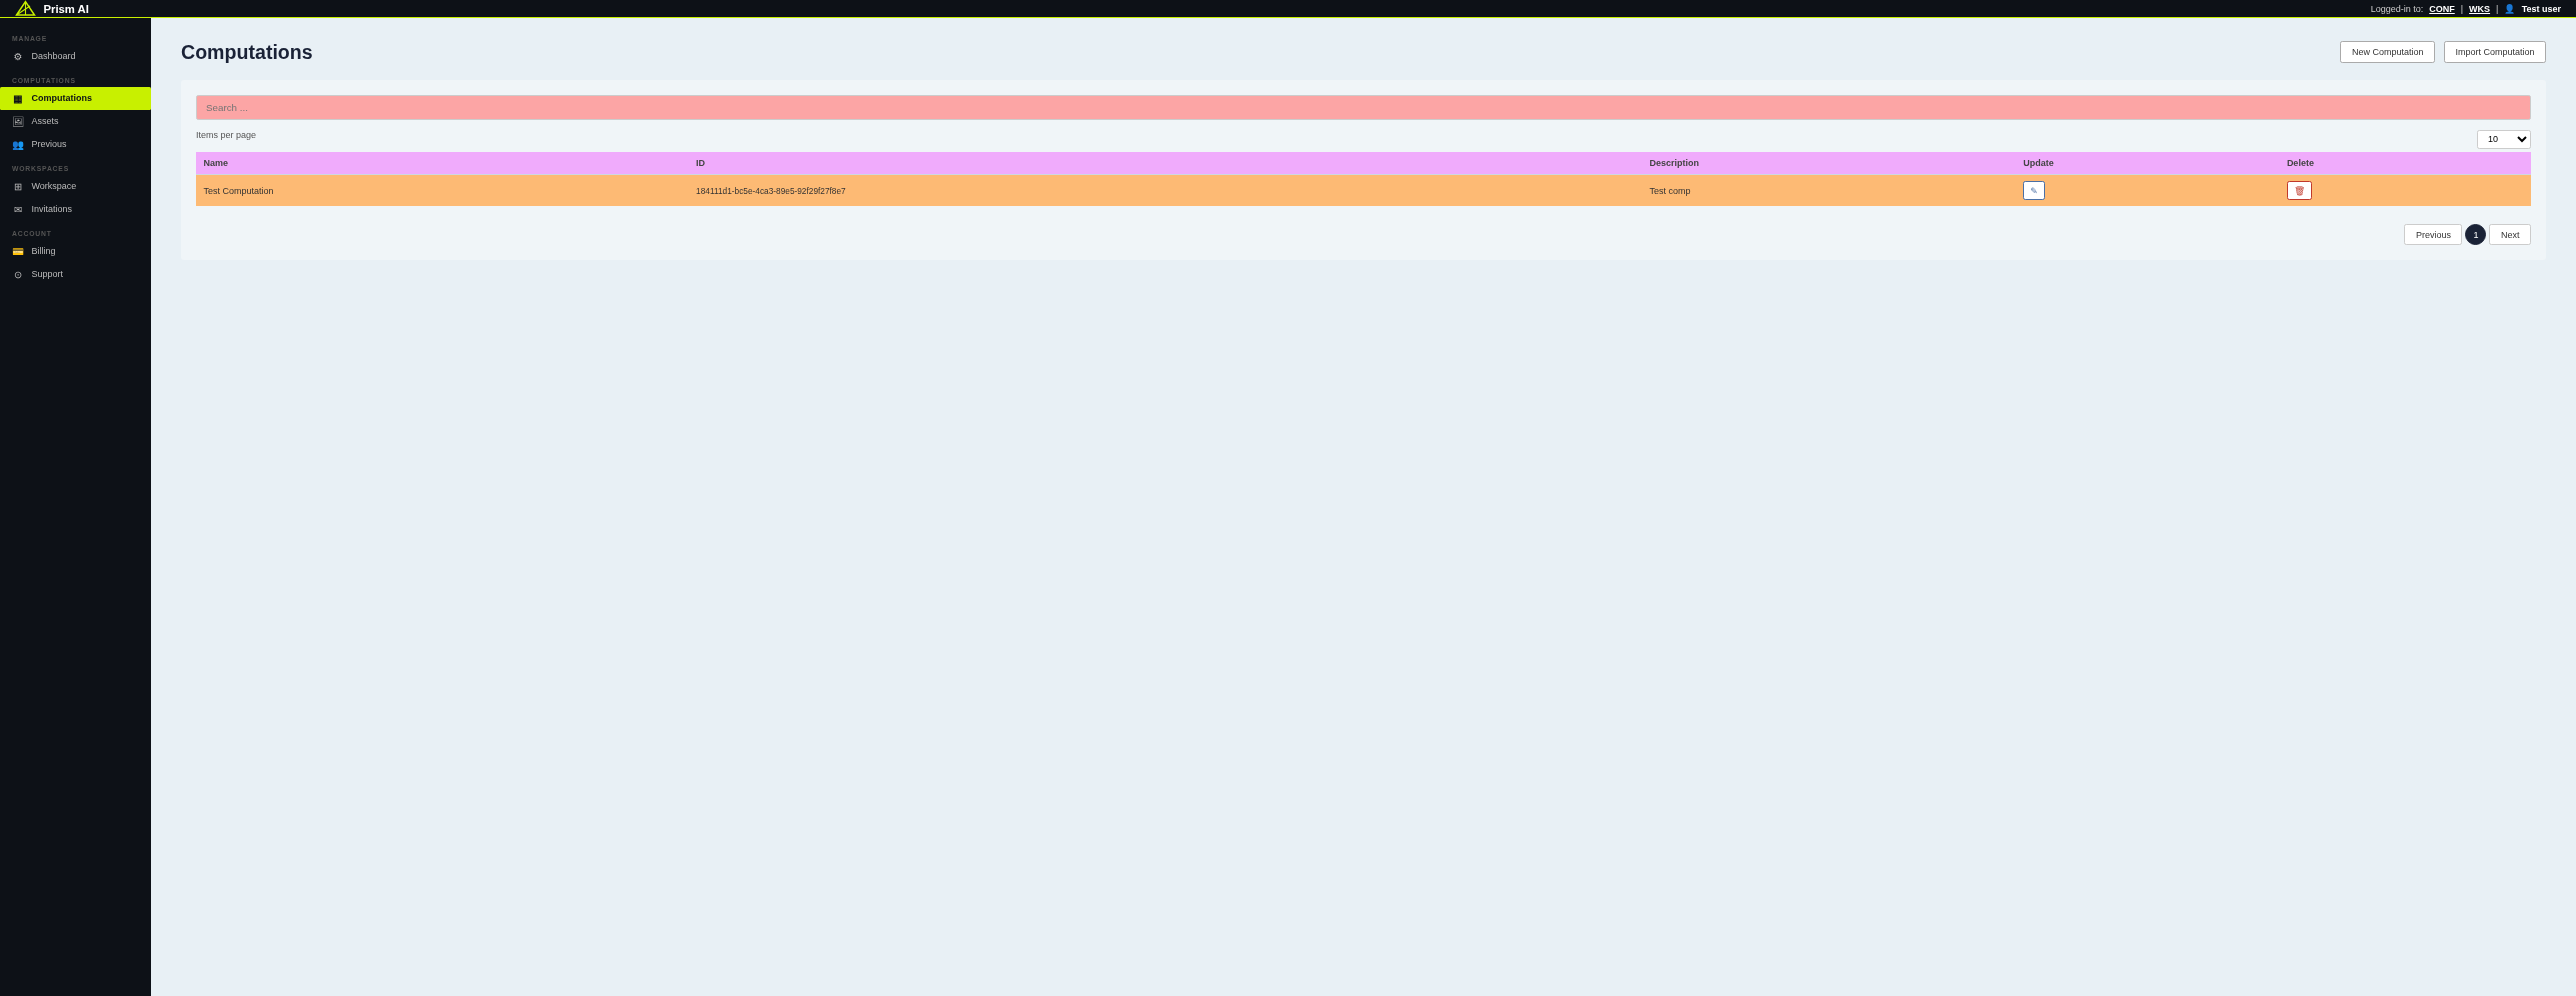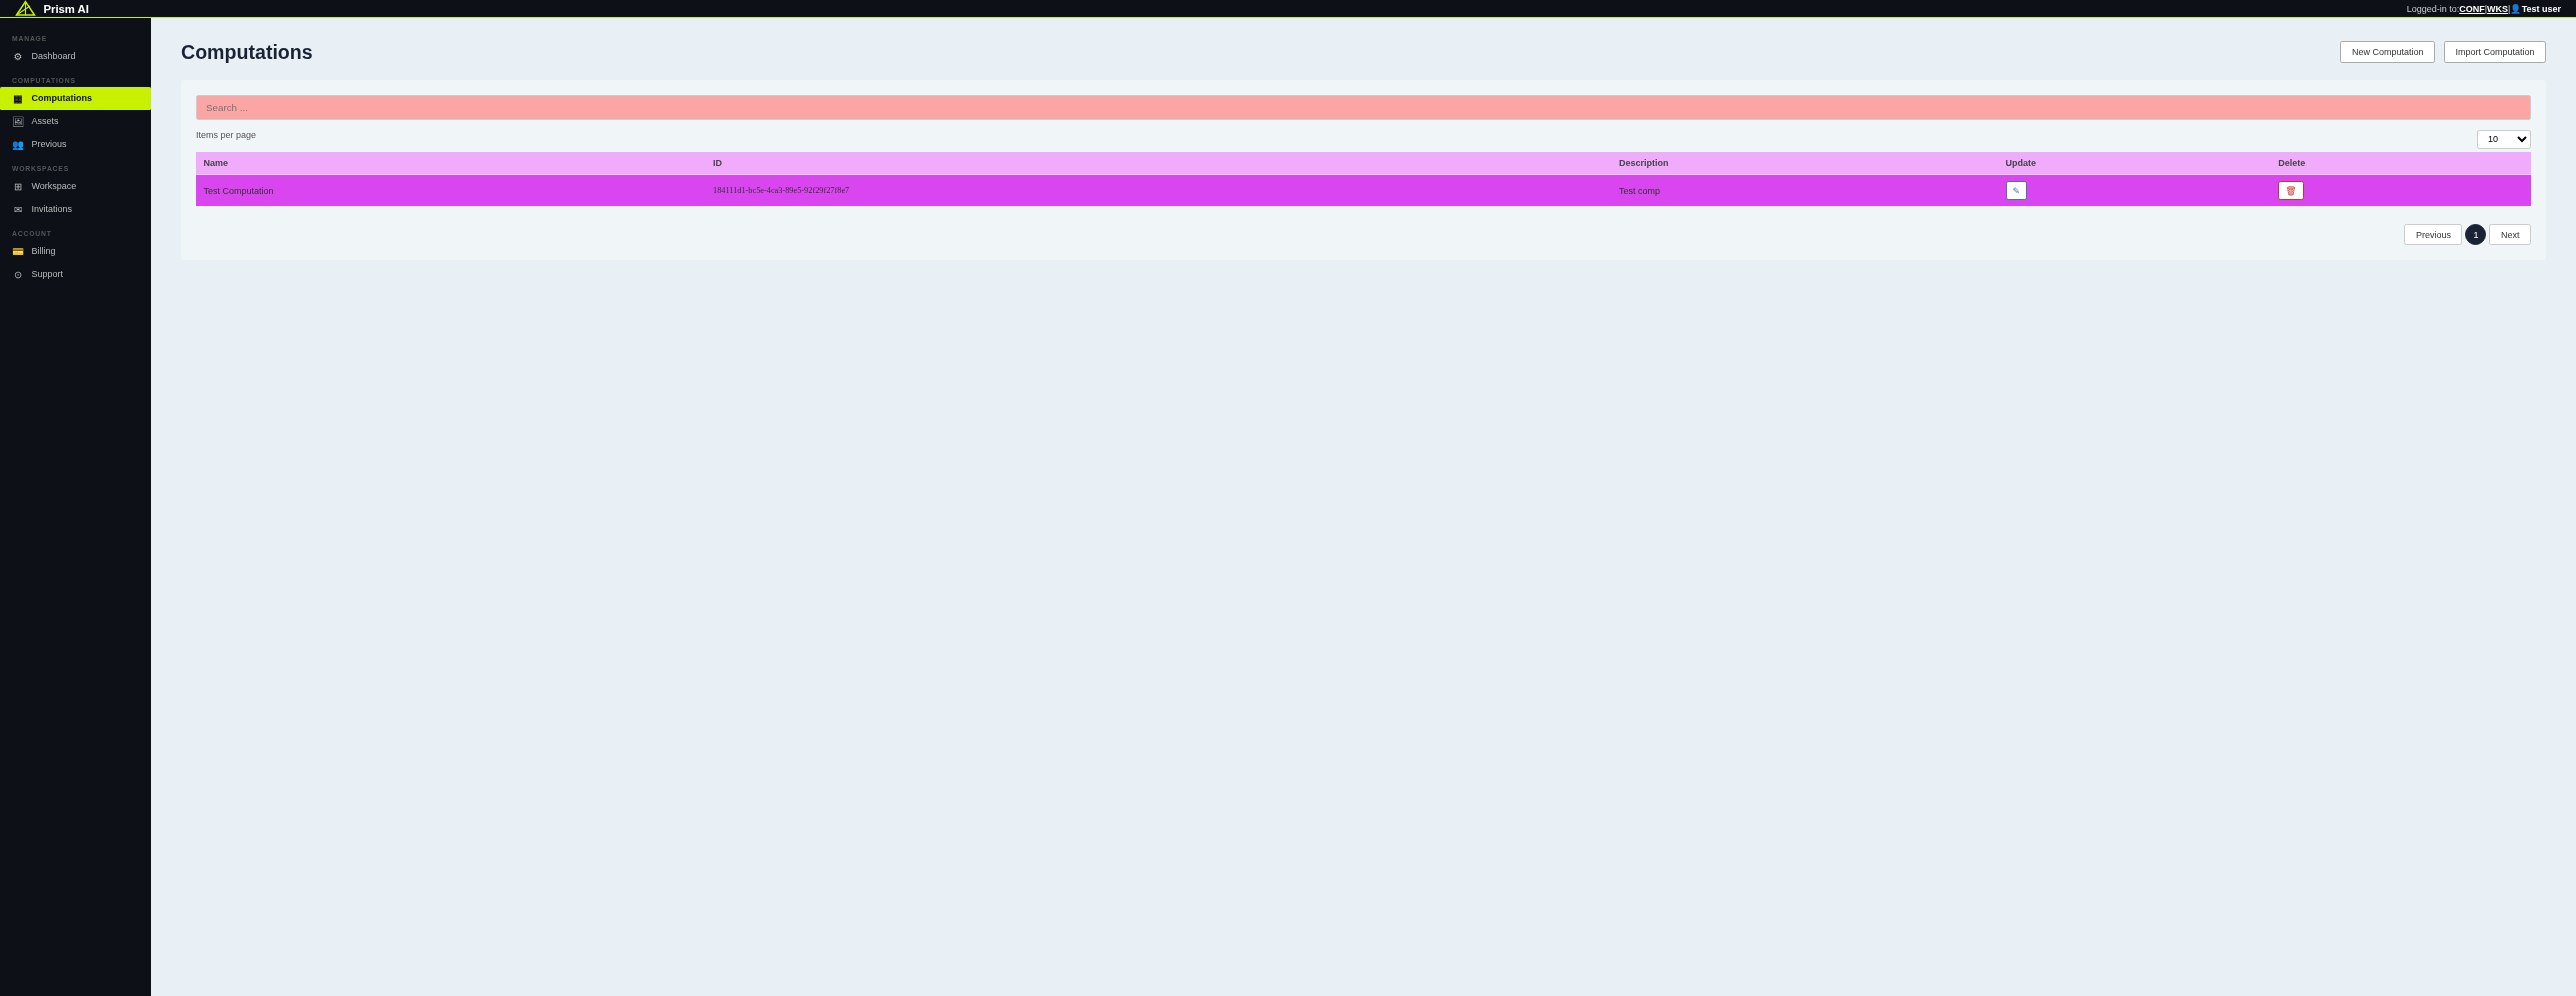--- a/index.html
+++ b/index.html
@@ -25,21 +25,21 @@
       font-weight: bold;
       color: #fff;
     }
     .navbar-brand .logo-icon {
       width: 21px;
       height: 16.6px;
     }
     .navbar-right {
       display: flex;
       align-items: center;
-      gap: 0;
+      gap: 6px;
       font-size: 9px;
       color: #ccc;
     }
     .navbar-right .conf-link, .navbar-right .wks-link {
       color: #fff;
       font-weight: bold;
       cursor: pointer;
       text-decoration: underline;
     }
     .navbar-right .user-icon {
@@ -205,21 +205,21 @@
       color: #444;
       font-weight: 600;
       font-size: 9px;
       border-bottom: 0.8px solid #d0d8e0;
     }
     .comp-table td {
       padding: 6px 7.5px;
       color: #333;
       font-size: 9px;
       border-bottom: 0.8px solid #e0e8ef;
-      background: #d946ef;
+      background: #fdba74;
     }
     .comp-table tr:last-child td {
       border-bottom: none;
     }
 
     .action-btn {
       padding: 3.8px 6px;
       font-size: 9px;
       border: 0.8px solid #bbb;
       background: #fff;
@@ -370,21 +370,21 @@
             <th>ID</th>
             <th>Description</th>
             <th>Update</th>
             <th>Delete</th>
           </tr>
         </thead>
         <tbody id="table-body">
 
         <tr>
               <td>Test Computation</td>
-              <td style="font-family: Liberation Serif, serif; font-size: 8.3px;">184111d1-bc5e-4ca3-89e5-92f29f27f8e7</td>
+              <td style="font-family: Liberation Sans, sans-serif; font-size: 8.3px;">184111d1-bc5e-4ca3-89e5-92f29f27f8e7</td>
               <td>Test comp</td>
               <td><button class="action-btn edit-btn">✎</button></td>
               <td><button class="action-btn delete-btn">🗑</button></td>
             </tr>
           </tbody>
       </table>
 
       
       <div class="pagination">
         <button class="page-btn">Previous</button>

